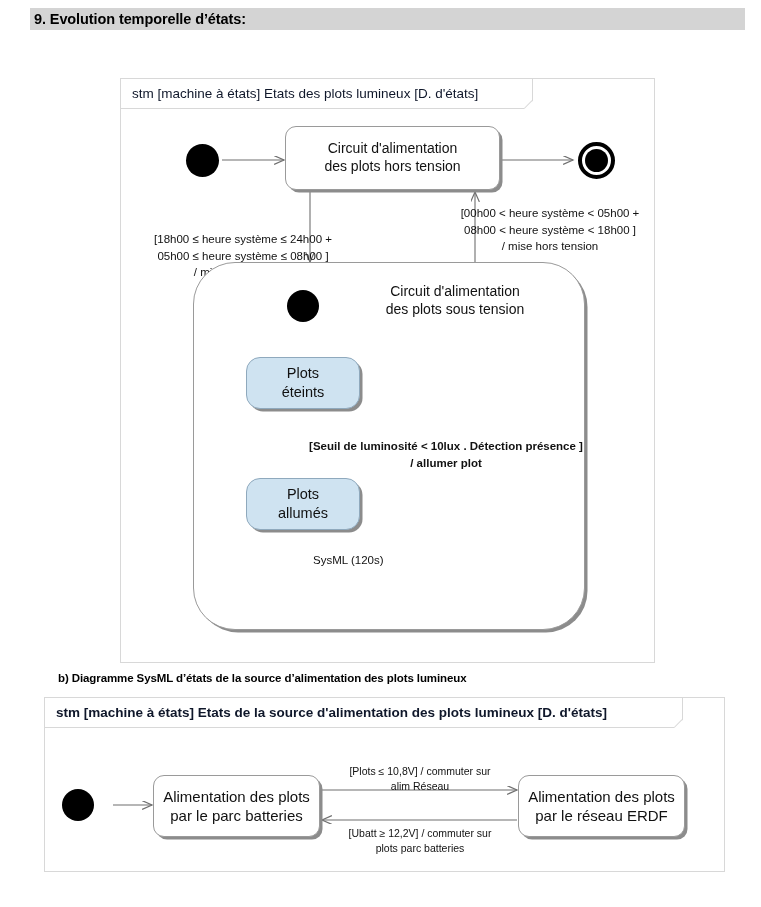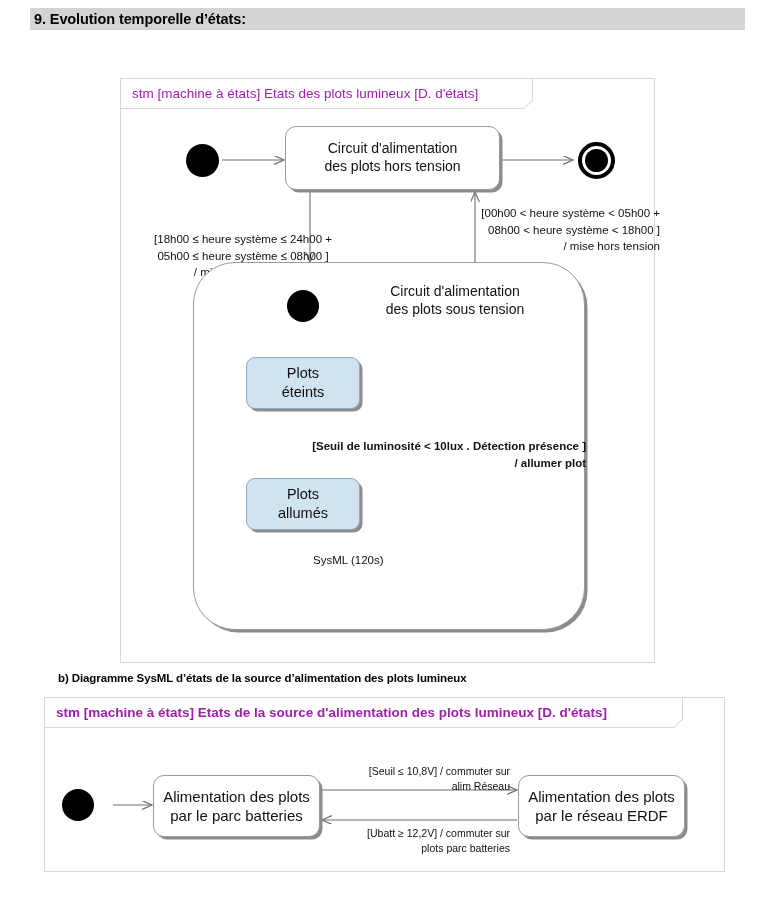--- a/index.html
+++ b/index.html
@@ -52,21 +52,21 @@
     left:0;top:0;
     height:30px;
     border-right:1px solid #d8d8d8;
     border-bottom:1px solid #d8d8d8;
     background:#fff;
     display:flex;align-items:center;
     box-sizing:border-box;
     padding-left:11px;
     font-size:13.5px;
     white-space:nowrap;
-    color:#a21caf;
+    color:#0f172a;
   }
   #frame-a .frame-tab{width:412px;}
   #frame-b .frame-tab{width:638px;font-weight:bold;}
   
   .frame-tab::after{
     content:"";
     position:absolute;
     right:-1px;bottom:-1px;
     width:11px;height:11px;
     background:#fff;
@@ -90,21 +90,21 @@
     border-radius:11px;
     background:#ffffff;
     box-shadow:3px 3px 0 -0.5px #8c8c8c;
     font-size:14px;
     color:#111;
     white-space:pre-line;
   }
   .node.blue{
     background:#cfe3f1;
     border-color:#8fa9bd;
-    border-radius:9px;
+    border-radius:14px;
     font-size:14.5px;
   }
   .node.wide{font-size:15px;}
 
   
   .composite{
     position:absolute;
     box-sizing:border-box;
     border:1px solid #9a9a9a;
     border-radius:42px;
@@ -141,21 +141,21 @@
     background:#000;
   }
 
   
   .edge-label{
     position:absolute;
     font-size:11.5px;
     line-height:1.45;
     color:#111;
     white-space:pre-line;
-    text-align:right;
+    text-align:center;
   }
   .edge-label.small{font-size:10.5px;line-height:1.4;}
   .edge-label.left{text-align:left;}
 </style>
 </head>
 <body>
 
 <div class="page">
 
   <div class="section-title">9. Evolution temporelle d’états:</div>
@@ -237,19 +237,19 @@
   </svg>
 
   <div class="initial" style="left:62px;top:789px;width:32px;height:32px;"></div>
 
   <div class="node wide" style="left:153px;top:775px;width:167px;height:62px;">Alimentation des plots
 par le parc batteries</div>
 
   <div class="node wide" style="left:518px;top:775px;width:167px;height:62px;">Alimentation des plots
 par le réseau ERDF</div>
 
-  <div class="edge-label small" style="left:330px;top:764px;width:180px;">[Seuil ≤ 10,8V] / commuter sur
+  <div class="edge-label small" style="left:330px;top:764px;width:180px;">[Plots ≤ 10,8V] / commuter sur
 alim Réseau</div>
 
   <div class="edge-label small" style="left:330px;top:826px;width:180px;">[Ubatt ≥ 12,2V] / commuter sur
 plots parc batteries</div>
 
 </div>
 
 </body></html>

